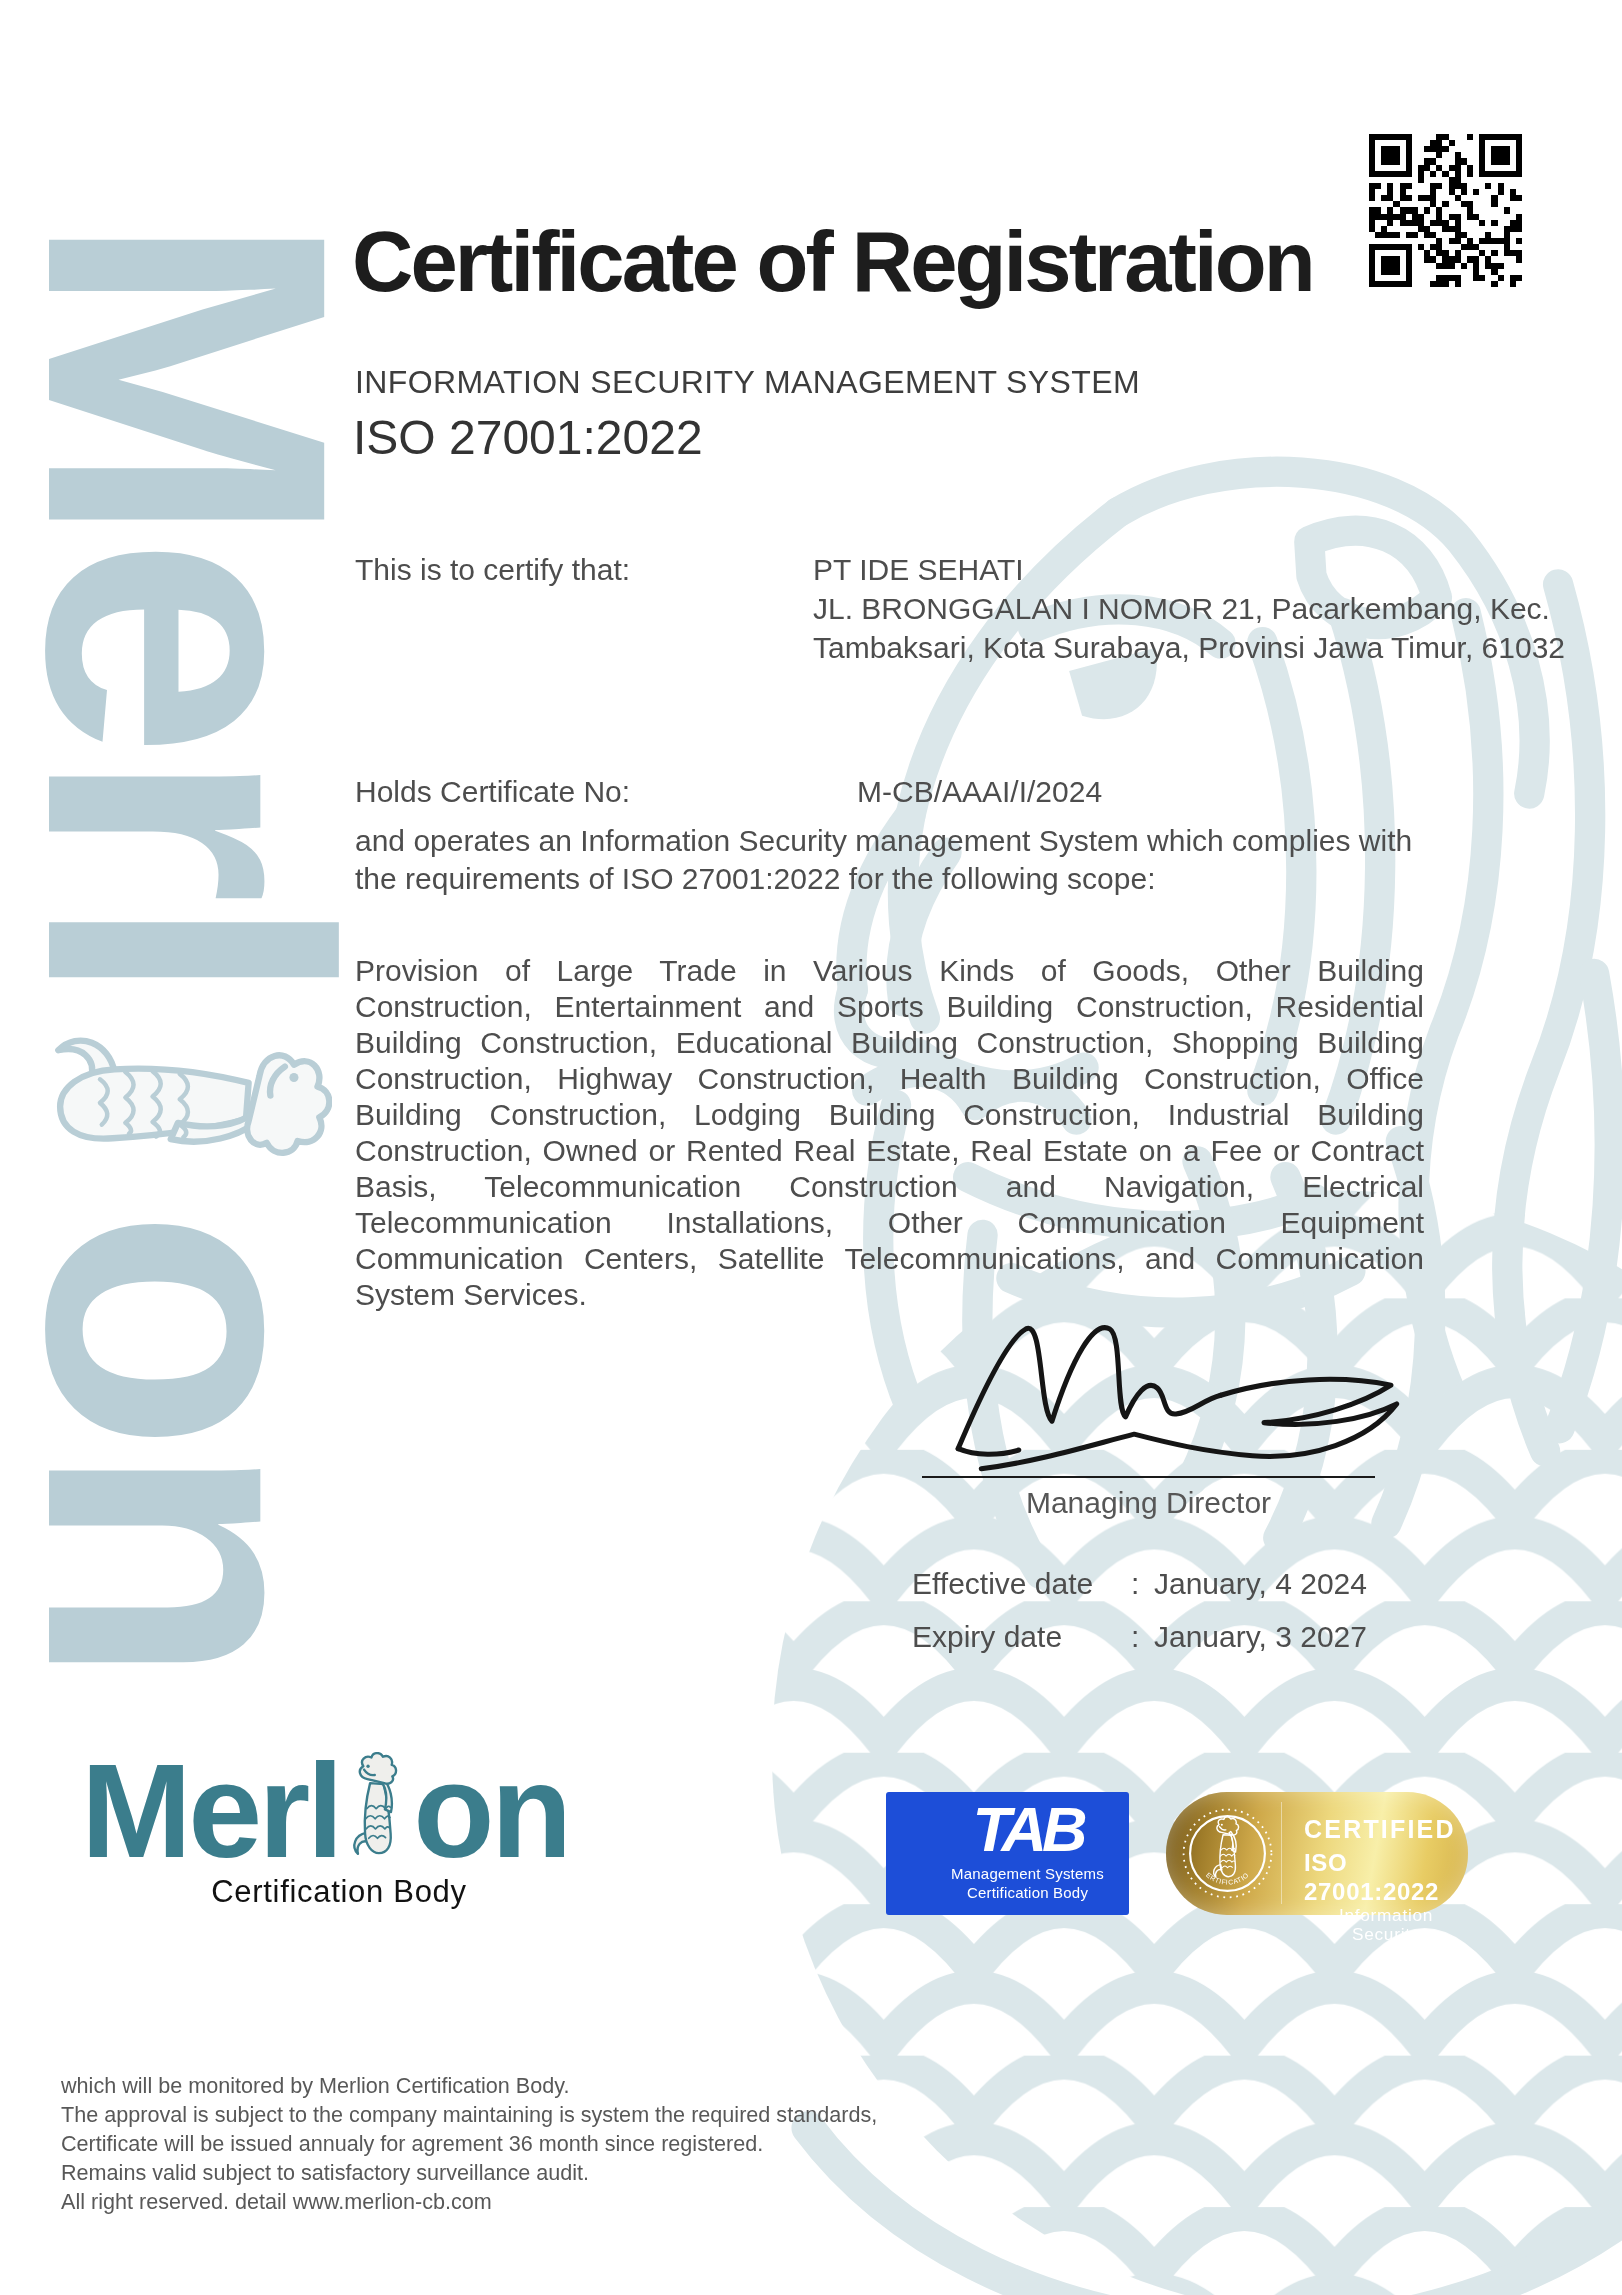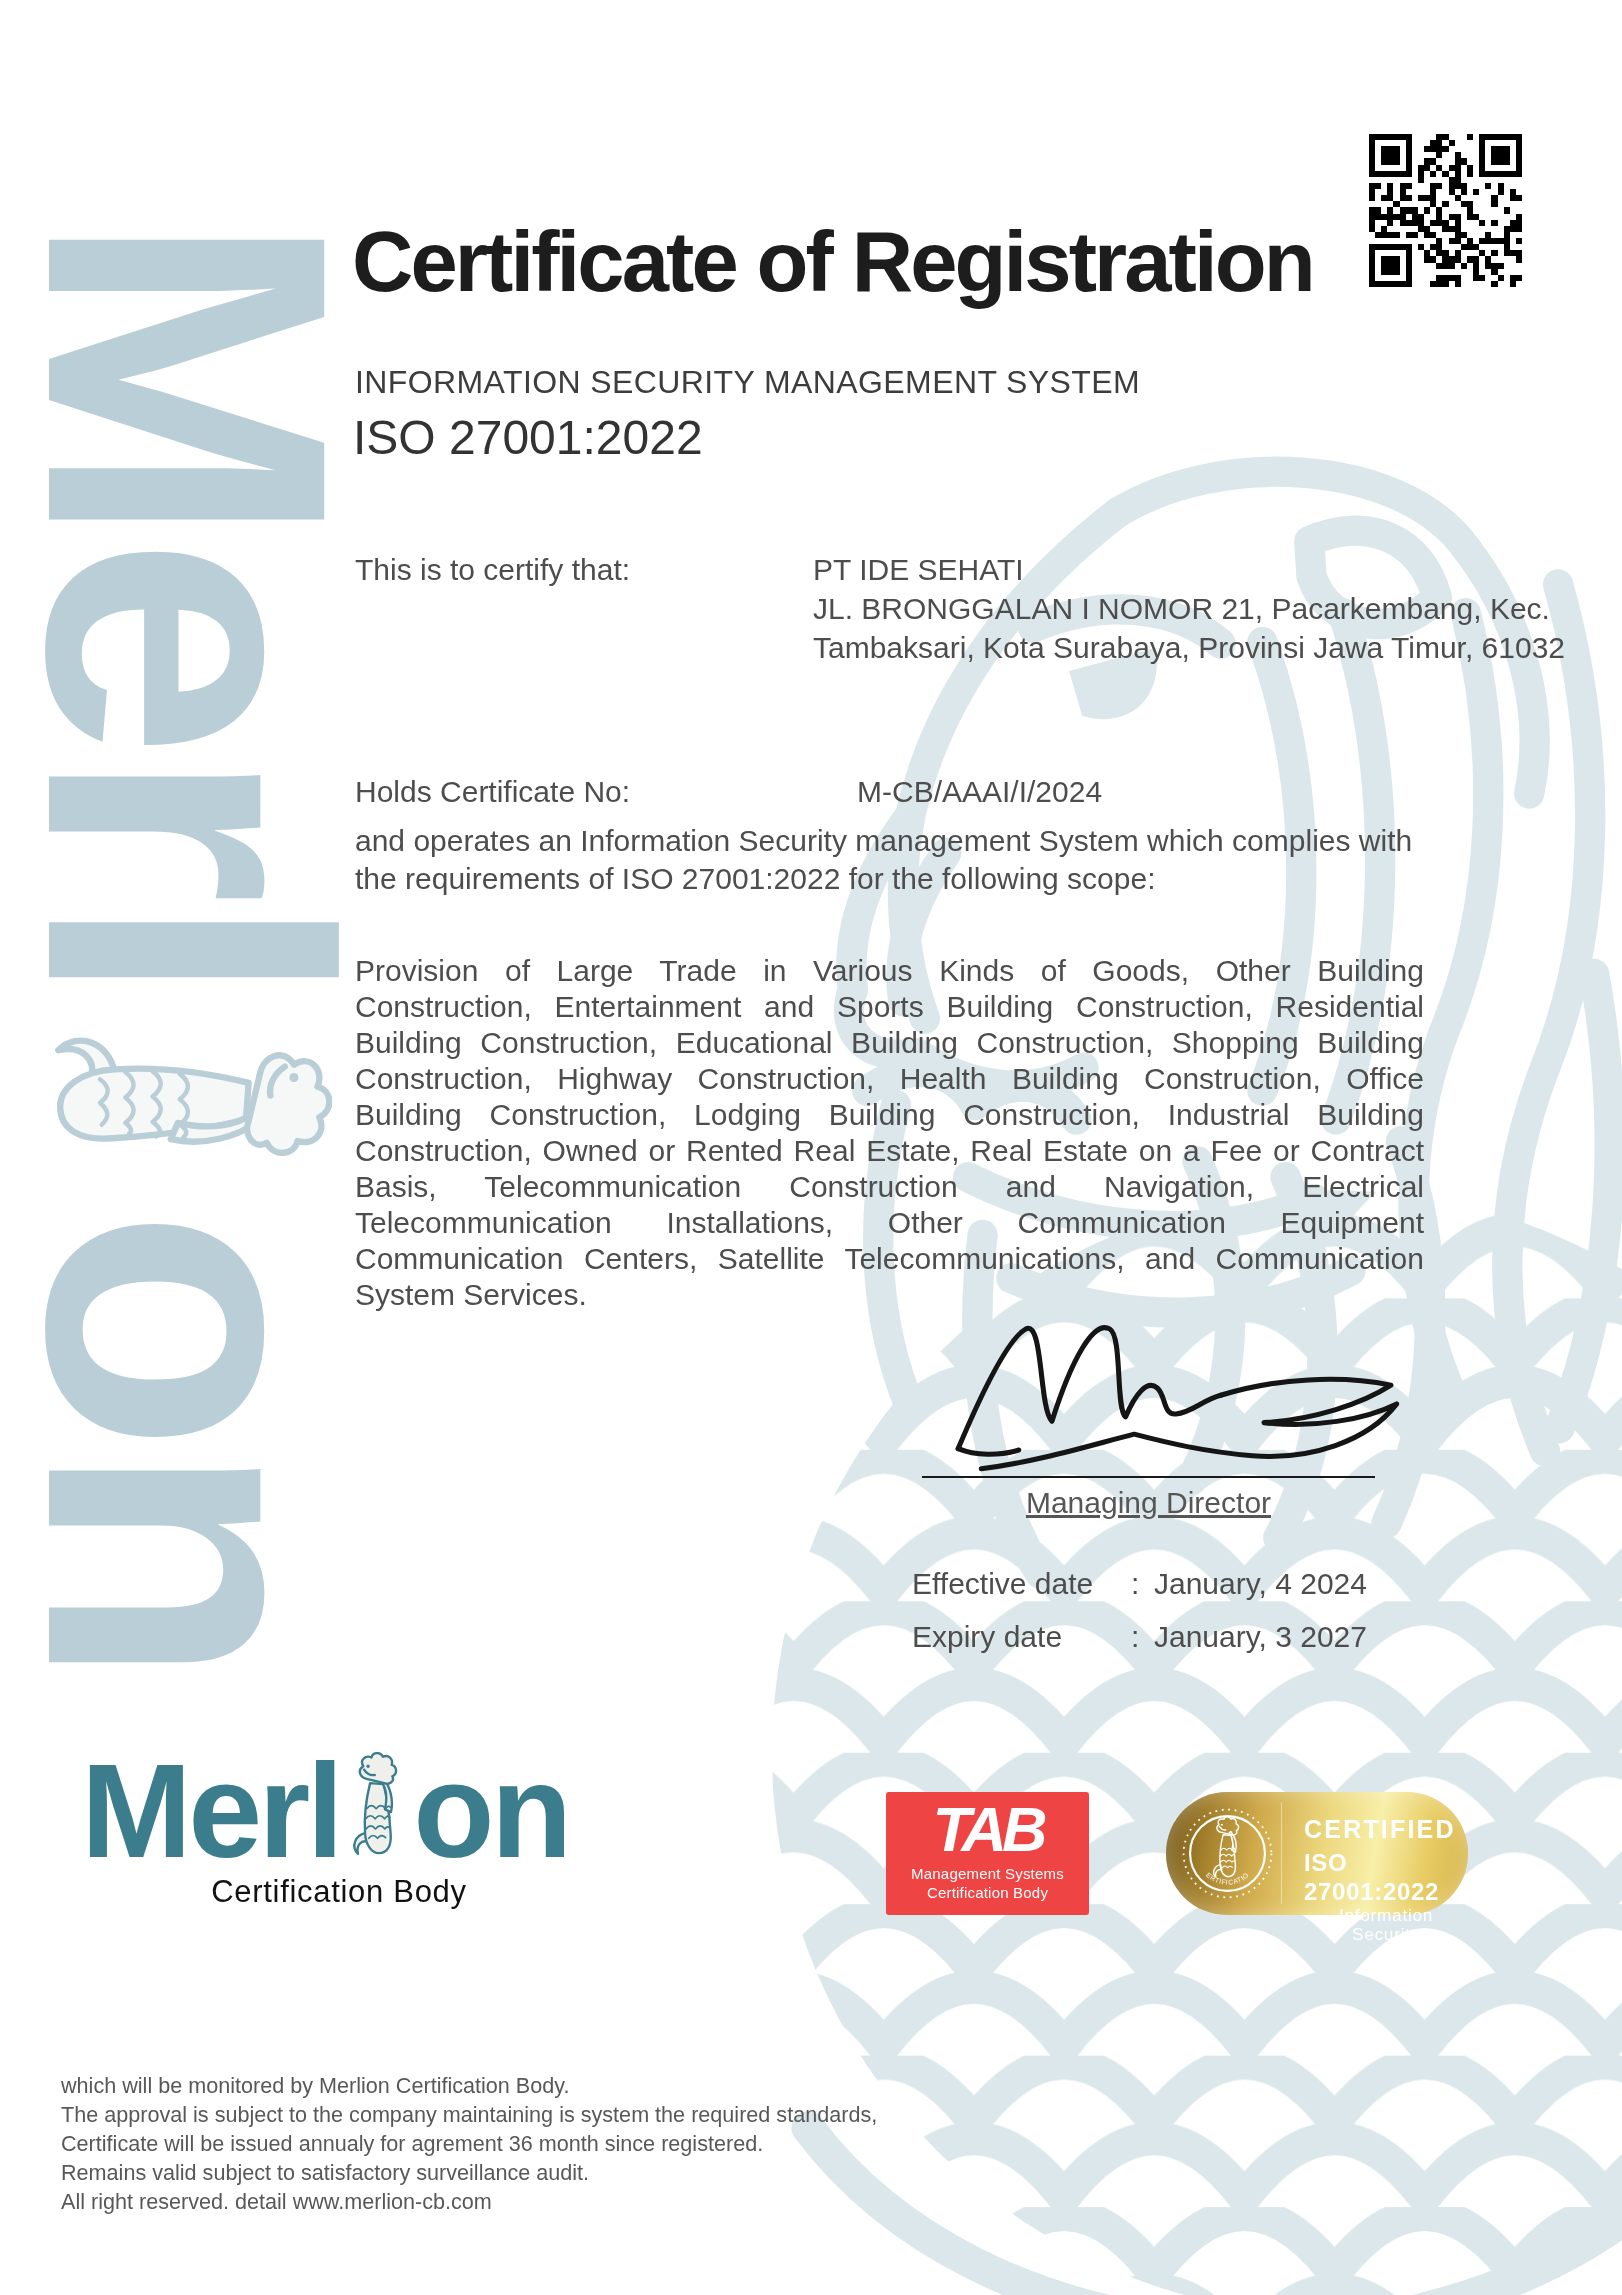--- a/index.html
+++ b/index.html
@@ -27,33 +27,33 @@
   .thin{ font-size:30px; color:#4d4d4d; line-height:39px;}
   #certify-label{ left:355px; top:550px;}
   #certify-value{ left:813px; top:550px; white-space:nowrap;}
   #certno-label{ left:355px; top:772px;}
   #certno-value{ left:813px; top:772px; white-space:nowrap;margin-left:44px;}
   #operates{ left:355px; top:822px; width:1082px; line-height:38px;}
   #scope{ left:355px; top:953px; width:1069px; line-height:36px; text-align:justify;}
   
   #signature{ left:938px; top:1307px; width:476px; height:188px;}
   #sig-line{ left:922px; top:1476px; width:453px; border-top:2.9px solid #1a1a1a;}
-  #sig-title{ left:922px; top:1486px; width:453px; text-align:center; font-size:30px; color:#565656;text-decoration:underline;}
+  #sig-title{ left:922px; top:1486px; width:453px; text-align:center; font-size:30px; color:#565656;}
   #behalf{ left:355px; top:1448px;}
   .date-label{ left:912px; width:202px;}
   .date-colon{ left:1131px;}
   .date-value{ left:1154px; white-space:nowrap;}
   .r1{ top:1564px;} .r2{ top:1617px;}
   
   #logo{ left:81px; top:1722px; height:137px; display:flex; align-items:flex-end;
          color:#3b7d8c; font-weight:bold; font-size:133px; line-height:95px; letter-spacing:-3.6px; white-space:nowrap;}
   #logo .statue-lg{ width:69px; height:108px; margin:0 1.4px -0.7px 2.9px; color:#3b7d8c; --sf:#efefec;}
   #logo-caption{ left:108px; top:1874px; width:462px; text-align:center; font-size:31px; color:#121212; letter-spacing:0.7px;}
-  #tab{ left:886px; top:1792px; width:203px; height:123px; background:#ef4444; border-radius:2.9px;
-        display:flex; flex-direction:column; align-items:center; justify-content:flex-start; color:#fff;}
+  #tab{ left:886px; top:1792px; width:203px; height:123px; background:#1d4ed8; border-radius:2.9px;
+        display:flex; flex-direction:column; align-items:center; justify-content:flex-start; color:#fff;padding-left:40px;}
   #tab-title{ font-size:63px; font-weight:bold; font-style:italic; letter-spacing:-5px; line-height:69px; margin-top:2.9px;}
   #tab-line1,#tab-line2{ font-size:15px; line-height:19.5px; letter-spacing:0.2px;}
   #badge{ left:1166px; top:1792px; width:302px; height:123px; border-radius:61px;
           background:linear-gradient(100deg,#6f5317 0%,#a07d2a 14%,#cfa94a 30%,#edd87e 52%,#f8efa9 68%,#e8cc64 84%,#d4b14b 100%);
           box-shadow:inset 0 0 21.6px rgba(255,255,240,.35);}
   #badge-emblem{ position:absolute; left:14.4px; top:13.7px; width:95px; height:95px; color:#fff; --sf:transparent;}
   #badge-sep{ position:absolute; left:115px; top:10px; height:102px; border-left:0.7px solid rgba(255,255,255,.45);}
   #badge-texts{ position:absolute; left:124px; top:23px; color:#fff;margin-left:14px;}
   #badge-certified{ font-size:25px; font-weight:bold; letter-spacing:2.2px; line-height:29px;}
   #badge-standard{ font-size:24px; font-weight:bold; letter-spacing:0.7px; line-height:29px; margin-top:4.3px;}

